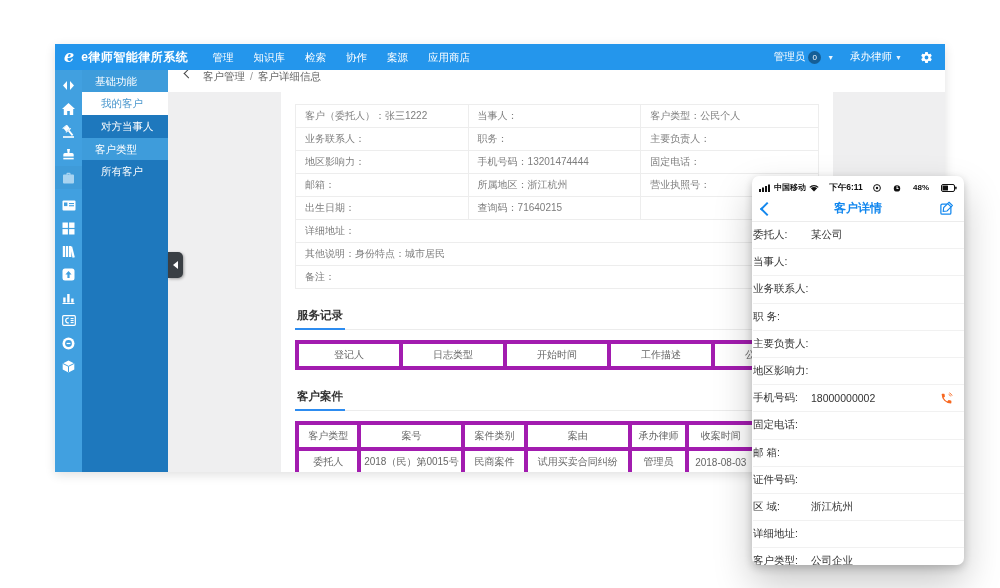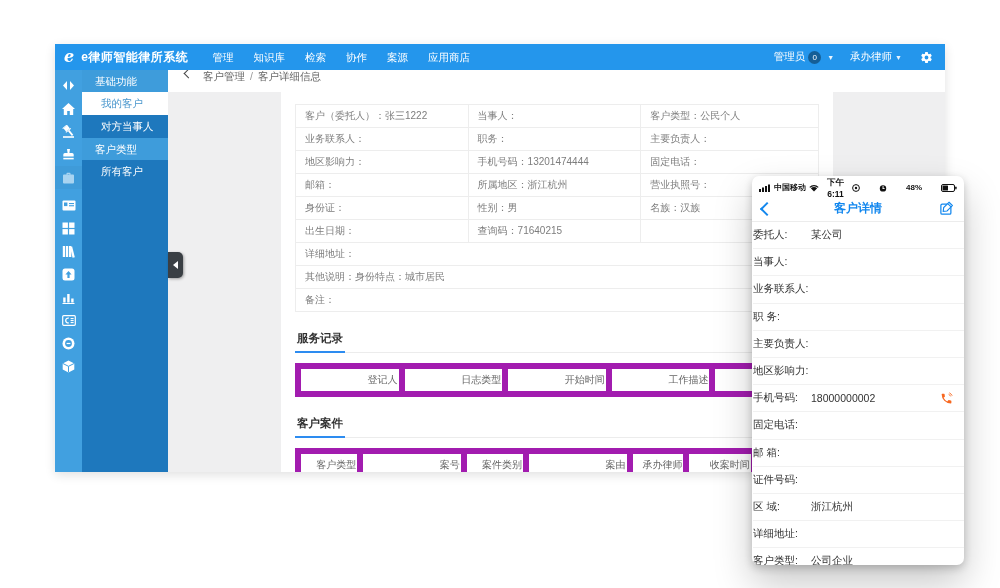--- a/index.html
+++ b/index.html
@@ -41,32 +41,32 @@
   .crumb .sep{margin:0 5px;color:#999}
   .panel{position:absolute;left:113px;top:22px;width:552px;bottom:0;background:#fff;padding:12px 14px;box-sizing:border-box;overflow:hidden}
 
   table.detail{width:100%;border-collapse:collapse;font-size:10px;color:#7d7d7d;table-layout:fixed}
   .detail td{border:1px solid #ededed;padding:4px 9px;height:11px;white-space:nowrap;overflow:hidden}
 
   .sect{margin-top:16px;border-bottom:1px solid #ececec}
   .sect span{display:inline-block;font-size:11.5px;font-weight:bold;color:#333;padding:0 2px 5px 2px;border-bottom:2px solid #2d8cf0;margin-bottom:-1px}
 
   table.grid{width:100%;border-collapse:collapse;font-size:10px;color:#666;margin-top:10px;table-layout:fixed}
-  .grid td{border:6px solid #a21caf;height:20px;text-align:right;font-weight:normal;overflow:hidden;white-space:nowrap}
+  .grid td{border:4px solid #a21caf;height:20px;text-align:center;font-weight:normal;overflow:hidden;white-space:nowrap}
 
   
   .handle{position:absolute;left:168px;top:252px;width:15px;height:26px;background:#3a3f44;border-radius:0 5px 5px 0;display:flex;align-items:center;justify-content:center;cursor:pointer;box-shadow:1px 1px 3px rgba(0,0,0,.35);z-index:5}
   .tri{width:0;height:0;border-top:4px solid transparent;border-bottom:4px solid transparent;border-right:5px solid #fff}
 
   
   .phone{position:absolute;left:752px;top:176px;width:212px;height:389px;background:#fff;border-radius:7px;
          box-shadow:0 3px 8px rgba(0,0,0,.20),0 18px 38px rgba(0,0,0,.22);overflow:hidden;z-index:10;box-sizing:border-box}
   .pstatus{height:17px;display:flex;align-items:center;padding:3px 7px 0;font-size:8px;color:#111;font-weight:bold;gap:3px}
   .ptime{flex:1;text-align:center;font-size:8.5px}
-  .pright{display:flex;align-items:center;gap:19px;font-weight:bold}
+  .pright{display:flex;align-items:center;gap:12px;font-weight:bold}
   .pnav{height:25px;display:flex;align-items:center;padding:0 10px;border-bottom:1px solid #ececec;position:relative}
   .back{width:8px;height:8px;border-left:2px solid #1287ee;border-bottom:2px solid #1287ee;transform:rotate(45deg)}
   .ptitle{position:absolute;left:0;right:0;text-align:center;color:#1287ee;font-size:12px;font-weight:bold}
   .pedit{margin-left:auto;z-index:1;display:flex;cursor:pointer}
   .prow{height:26.2px;display:flex;align-items:center;margin-left:1px;padding-right:11px;border-bottom:1px solid #f1f1f1;font-size:10.5px;color:#333}
   .plabel{width:58px;white-space:nowrap}
   .pval{white-space:nowrap}
   .callbtn{margin-left:auto;display:flex;cursor:pointer}
 </style>
 </head>
@@ -236,25 +236,20 @@
           </tr>
           <tr>
             <td>地区影响力：</td>
             <td>手机号码：13201474444</td>
             <td>固定电话：</td>
           </tr>
           <tr>
             <td>邮箱：</td>
             <td>所属地区：浙江杭州</td>
             <td>营业执照号：</td>
-          </tr>
-          <tr>
-            <td>身份证：</td>
-            <td>性别：男</td>
-            <td>名族：汉族</td>
           </tr>
           <tr>
             <td>出生日期：</td>
             <td>查询码：71640215</td>
             <td></td>
           </tr>
           <tr>
                 <td colspan="3">详细地址：</td>
               </tr>
           <tr>

